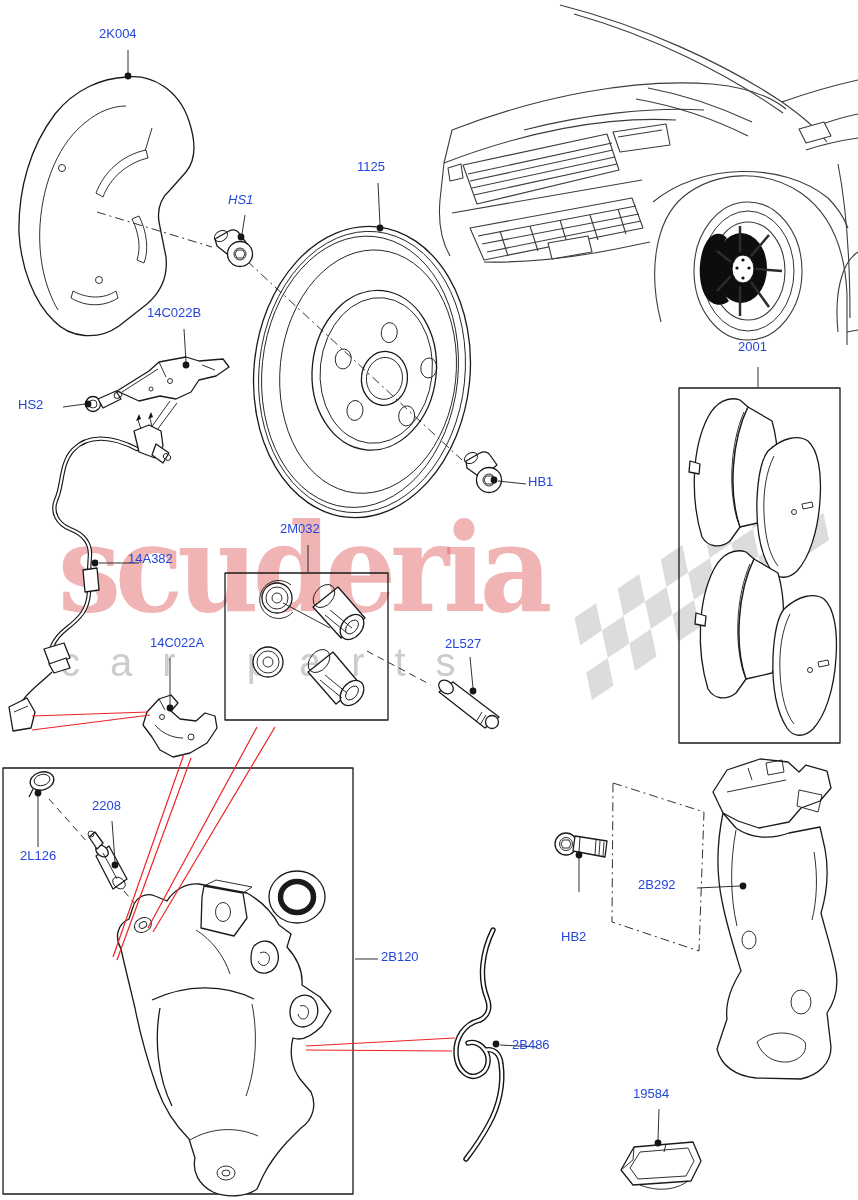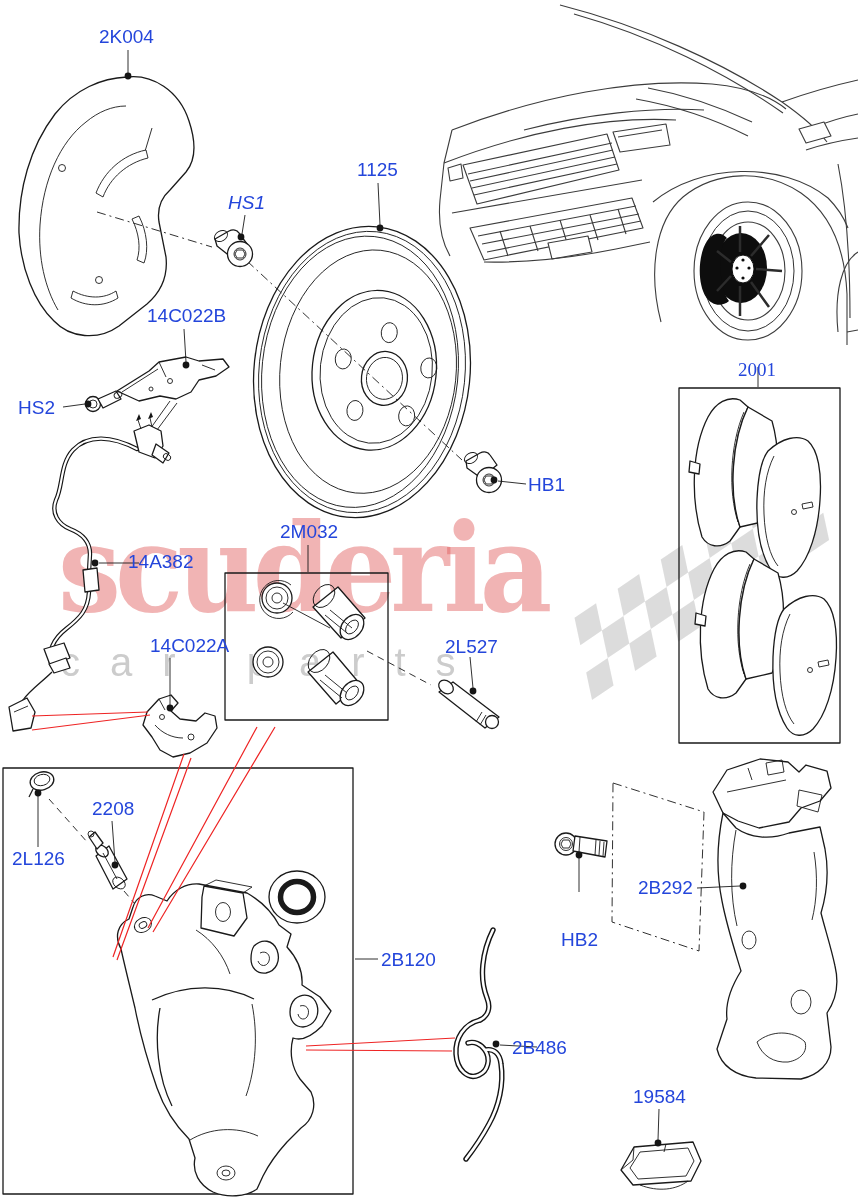--- a/index.html
+++ b/index.html
@@ -24,21 +24,21 @@
   .red{fill:none;stroke:var(--red);stroke-width:1.2;}
   .dot{fill:#151515;stroke:none;}
   .car{fill:none;stroke:#3c3c3c;stroke-width:1.1;}
   .carf{fill:#fff;stroke:#3c3c3c;stroke-width:1.1;}
   .blk{fill:#0d0d0d;stroke:none;}
   .chk{fill:var(--chk);stroke:none;}
   .wireb{fill:none;stroke:#141414;stroke-width:5.4;stroke-linecap:round;}
   .wirew{fill:none;stroke:#fff;stroke-width:2.6;stroke-linecap:round;}
   .cabb{fill:none;stroke:#141414;stroke-width:4.4;stroke-linecap:round;}
   .cabw{fill:none;stroke:#fff;stroke-width:2.1;stroke-linecap:round;}
-  .plabel{position:absolute;z-index:3;color:var(--label);font-size:19px;line-height:1;
+  .plabel{position:absolute;z-index:3;color:var(--label);font-size:13px;line-height:1;
           white-space:nowrap;cursor:pointer;}
 </style>
 </head>
 <body>
 
 <div id="stage" style="--label: #2446db; --art: #1a1a1a; --red: #ee2424; --chk: #d9d9d9;">
 
   <div class="wm-brand" style="color: rgba(224, 88, 88, 0.45);">scuderia</div>
   <div class="wm-tag" style="color: rgb(204, 204, 204);">car parts</div>
 
@@ -370,21 +370,21 @@
 <div class="plabel" title="brake-disc-shield" style="left: 99px; top: 27px;">2K004</div>
     <div class="plabel" title="brake-disc" style="left: 357px; top: 160px;">1125</div>
     <div class="plabel" title="shield-screw-1" style="left: 228px; top: 193px; font-style: italic;">HS1</div>
     <div class="plabel" title="sensor-bracket-upper" style="left: 147px; top: 306px;">14C022B</div>
     <div class="plabel" title="bracket-screw" style="left: 18px; top: 398px;">HS2</div>
     <div class="plabel" title="disc-retaining-screw" style="left: 528px; top: 475px;">HB1</div>
     <div class="plabel" title="abs-wheel-speed-sensor" style="left: 128px; top: 552px;">14A382</div>
     <div class="plabel" title="caliper-guide-kit" style="left: 280px; top: 522px;">2M032</div>
     <div class="plabel" title="sensor-bracket-lower" style="left: 124px; top: 636px; margin-left: 26px;">14C022A</div>
     <div class="plabel" title="caliper-guide-pin" style="left: 445px; top: 637px;">2L527</div>
-    <div class="plabel" title="brake-pad-kit" style="left: 738px; top: 360px; font-family: Liberation Serif, serif;">2001</div>
+    <div class="plabel" title="brake-pad-kit" style="left: 738px; top: 340px;">2001</div>
     <div class="plabel" title="bleed-screw" style="left: 92px; top: 799px;">2208</div>
-    <div class="plabel" title="bleed-screw-cap" style="left: 12px; top: 849px;">2L126</div>
+    <div class="plabel" title="bleed-screw-cap" style="left: 20px; top: 849px;">2L126</div>
     <div class="plabel" title="brake-caliper" style="left: 381px; top: 950px;">2B120</div>
     <div class="plabel" title="carrier-bolt" style="left: 561px; top: 930px;">HB2</div>
     <div class="plabel" title="caliper-carrier" style="left: 638px; top: 878px;">2B292</div>
     <div class="plabel" title="pad-retaining-clip" style="left: 512px; top: 1038px;">2B486</div>
     <div class="plabel" title="grease-sachet" style="left: 633px; top: 1087px;">19584</div>
   </div>
 
 </body></html>

